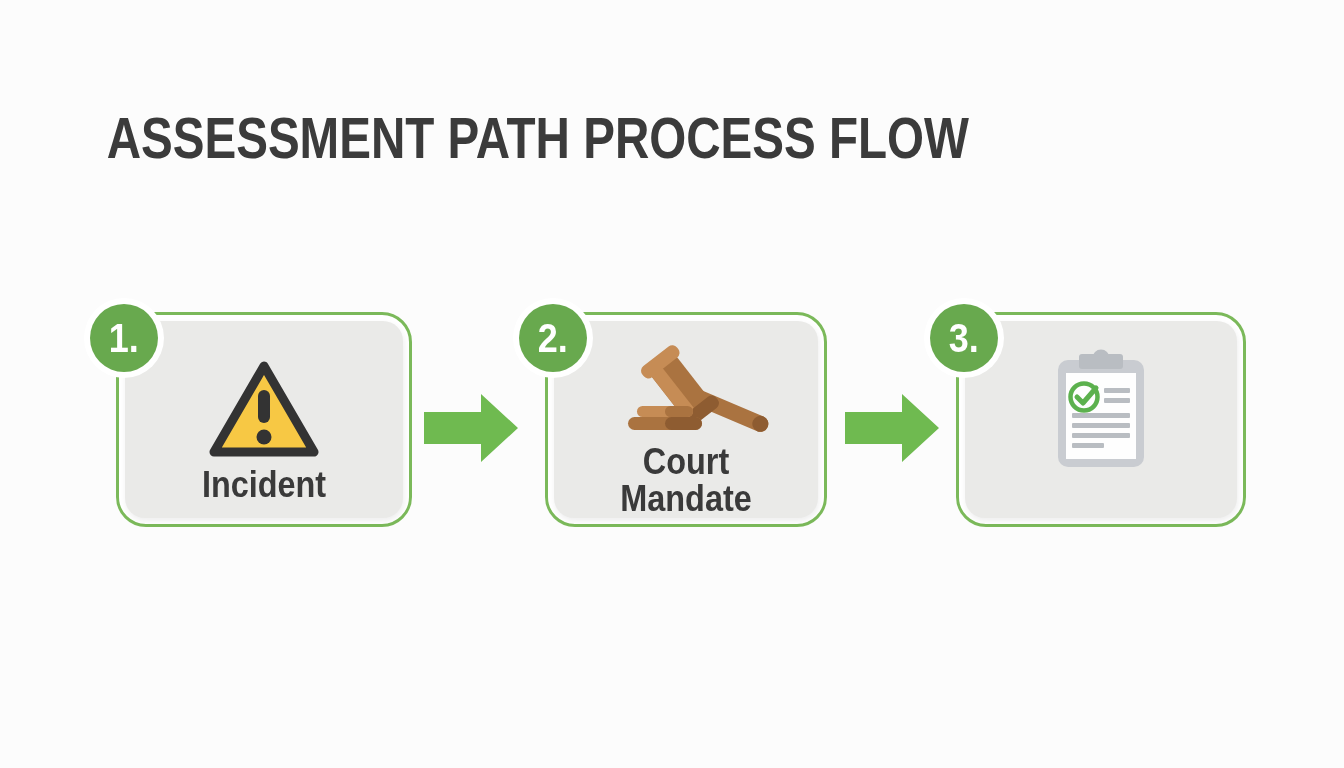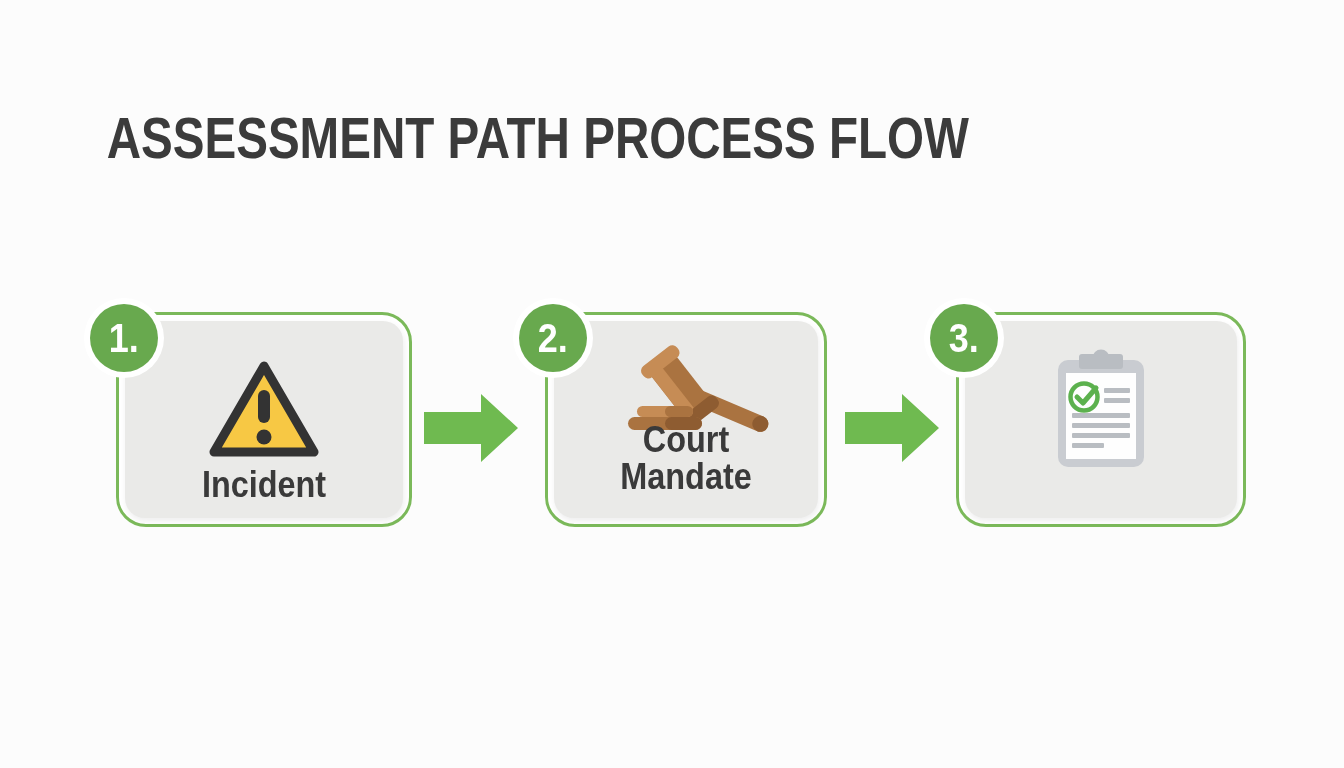--- a/index.html
+++ b/index.html
@@ -88,21 +88,21 @@
   .label {
     position: absolute;
     left: 0; right: 0;
     text-align: center;
     font-size: 36px;
     font-weight: bold;
     line-height: 1.03;
     color: var(--label-text);
   }
   .label-one-line { top: 151px; }
-  .label-two-line { top: 106px; }
+  .label-two-line { top: 128px; }
   .label-two-line .condensed-label { max-width: 176px; }
 
   .arrow { position: absolute; top: 393px; }
   .arrow-1 { left: 424px; }
   .arrow-2 { left: 845px; }
 </style>
 </head>
 <body>
 
 <div class="stage">

